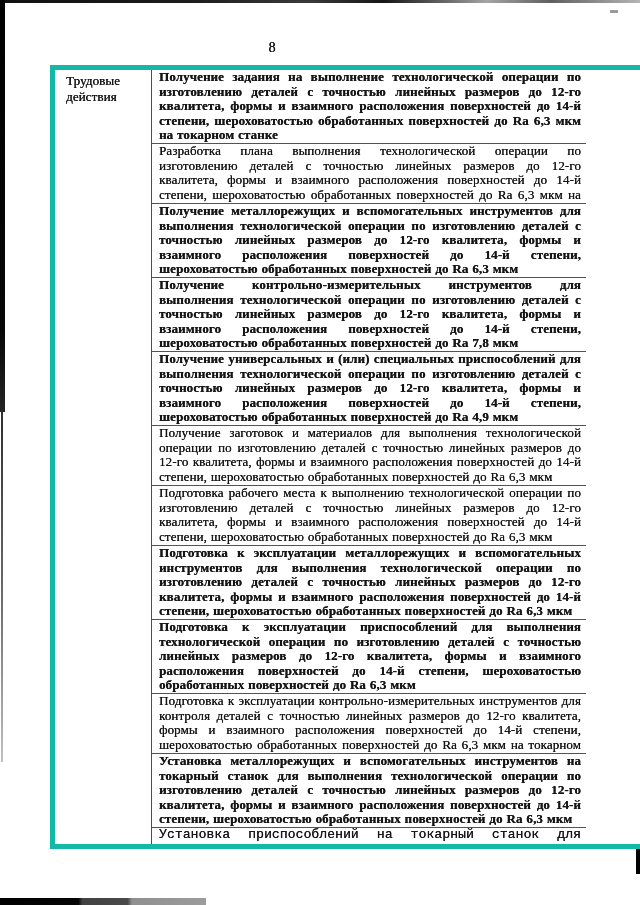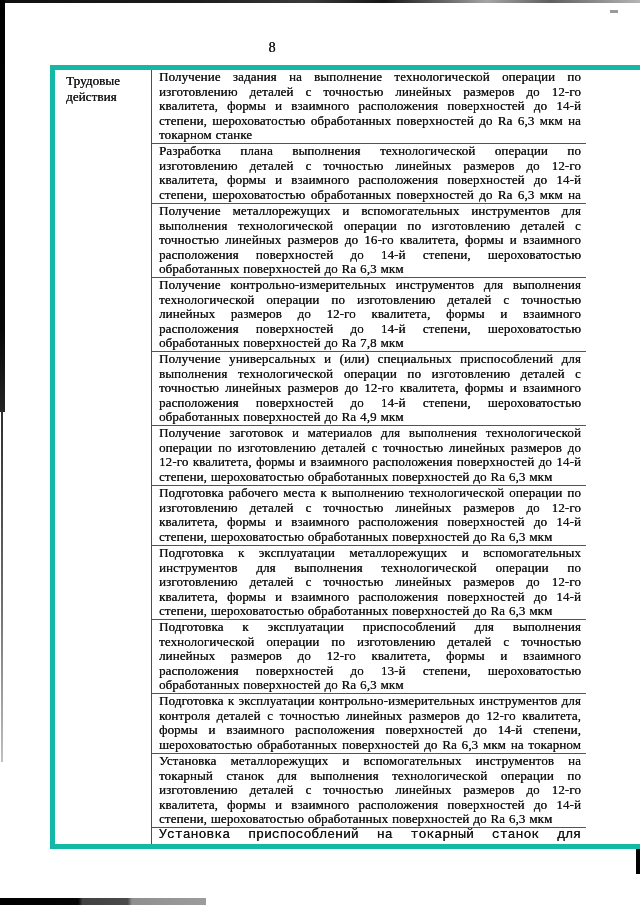--- a/index.html
+++ b/index.html
@@ -37,21 +37,21 @@
   .actions-col{box-sizing:border-box;width:434px;display:flex;flex-direction:column;}
   .action-row{
     box-sizing:border-box;overflow:hidden;border-bottom:1px solid #535353;
     padding:0 5px 0 7px;
   }
   .action-row:last-child{border-bottom:none;}
   .action-row p{
     margin:0;font-size:13px;line-height:14.6px;letter-spacing:.1px;word-spacing:.5px;
     text-align:justify;text-align-last:left;text-shadow:.2px 0 0 currentColor;
   }
-  .h5{height:74px;} .h4{height:60px;} .h1{height:16px;font-family:Liberation Mono, monospace;}
+  .h5{height:74px;font-weight:bold;} .h4{height:60px;} .h1{height:16px;font-family:Liberation Mono, monospace;}
   .cut p{text-align-last:justify;}
 </style>
 </head>
 <body>
 
 <div class="page">
 
   <div class="art-top"></div>
   <div class="art-left-bar"></div>
   <div class="art-left-line"></div>
@@ -67,39 +67,39 @@
       <span>Трудовые действия</span>
     </div>
     <div class="actions-col">
       <div class="action-row h5">
           <p>Получение задания на выполнение технологической операции по изготовлению деталей с точностью линейных размеров до 12-го квалитета, формы и взаимного расположения поверхностей до 14-й степени, шероховатостью обработанных поверхностей до Ra 6,3 мкм на токарном станке</p>
         </div>
       <div class="action-row h4">
           <p>Разработка плана выполнения технологической операции по изготовлению деталей с точностью линейных размеров до 12-го квалитета, формы и взаимного расположения поверхностей до 14-й степени, шероховатостью обработанных поверхностей до Ra 6,3 мкм на токарном станке</p>
         </div>
       <div class="action-row h5">
-          <p>Получение металлорежущих и вспомогательных инструментов для выполнения технологической операции по изготовлению деталей с точностью линейных размеров до 16-го квалитета, формы и взаимного расположения поверхностей до 14-й степени, шероховатостью обработанных поверхностей до Ra 6,3 мкм</p>
+          <p>Получение металлорежущих и вспомогательных инструментов для выполнения технологической операции по изготовлению деталей с точностью линейных размеров до 12-го квалитета, формы и взаимного расположения поверхностей до 14-й степени, шероховатостью обработанных поверхностей до Ra 6,3 мкм</p>
         </div>
       <div class="action-row h5">
           <p>Получение контрольно-измерительных инструментов для выполнения технологической операции по изготовлению деталей с точностью линейных размеров до 12-го квалитета, формы и взаимного расположения поверхностей до 14-й степени, шероховатостью обработанных поверхностей до Ra 7,8 мкм</p>
         </div>
       <div class="action-row h5">
           <p>Получение универсальных и (или) специальных приспособлений для выполнения технологической операции по изготовлению деталей с точностью линейных размеров до 12-го квалитета, формы и взаимного расположения поверхностей до 14-й степени, шероховатостью обработанных поверхностей до Ra 4,9 мкм</p>
         </div>
       <div class="action-row h4">
           <p>Получение заготовок и материалов для выполнения технологической операции по изготовлению деталей с точностью линейных размеров до 12-го квалитета, формы и взаимного расположения поверхностей до 14-й степени, шероховатостью обработанных поверхностей до Ra 6,3 мкм</p>
         </div>
       <div class="action-row h4">
           <p>Подготовка рабочего места к выполнению технологической операции по изготовлению деталей с точностью линейных размеров до 12-го квалитета, формы и взаимного расположения поверхностей до 14-й степени, шероховатостью обработанных поверхностей до Ra 6,3 мкм</p>
         </div>
       <div class="action-row h5">
           <p>Подготовка к эксплуатации металлорежущих и вспомогательных инструментов для выполнения технологической операции по изготовлению деталей с точностью линейных размеров до 12-го квалитета, формы и взаимного расположения поверхностей до 14-й степени, шероховатостью обработанных поверхностей до Ra 6,3 мкм</p>
         </div>
       <div class="action-row h5">
-          <p>Подготовка к эксплуатации приспособлений для выполнения технологической операции по изготовлению деталей с точностью линейных размеров до 12-го квалитета, формы и взаимного расположения поверхностей до 13-й степени, шероховатостью обработанных поверхностей до Ra 6,3 мкм</p>
+          <p>Подготовка к эксплуатации приспособлений для выполнения технологической операции по изготовлению деталей с точностью линейных размеров до 12-го квалитета, формы и взаимного расположения поверхностей до 14-й степени, шероховатостью обработанных поверхностей до Ra 6,3 мкм</p>
         </div>
       <div class="action-row h4">
           <p>Подготовка к эксплуатации контрольно-измерительных инструментов для контроля деталей с точностью линейных размеров до 12-го квалитета, формы и взаимного расположения поверхностей до 14-й степени, шероховатостью обработанных поверхностей до Ra 6,3 мкм на токарном станке</p>
         </div>
       <div class="action-row h5">
           <p>Установка металлорежущих и вспомогательных инструментов на токарный станок для выполнения технологической операции по изготовлению деталей с точностью линейных размеров до 12-го квалитета, формы и взаимного расположения поверхностей до 14-й степени, шероховатостью обработанных поверхностей до Ra 6,3 мкм</p>
         </div>
       <div class="action-row h1 cut">
           <p>Установка приспособлений на токарный станок для выполнения</p>
         </div>

